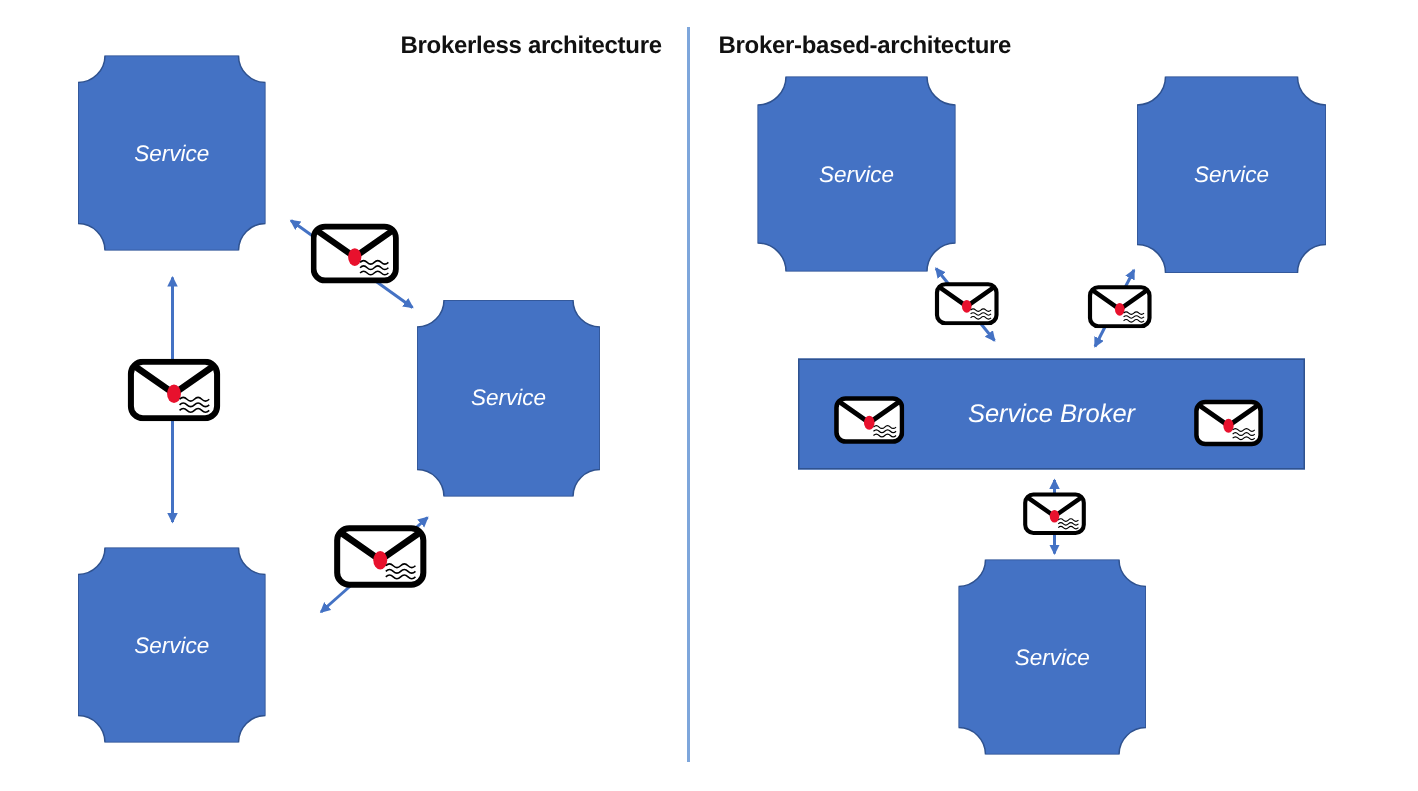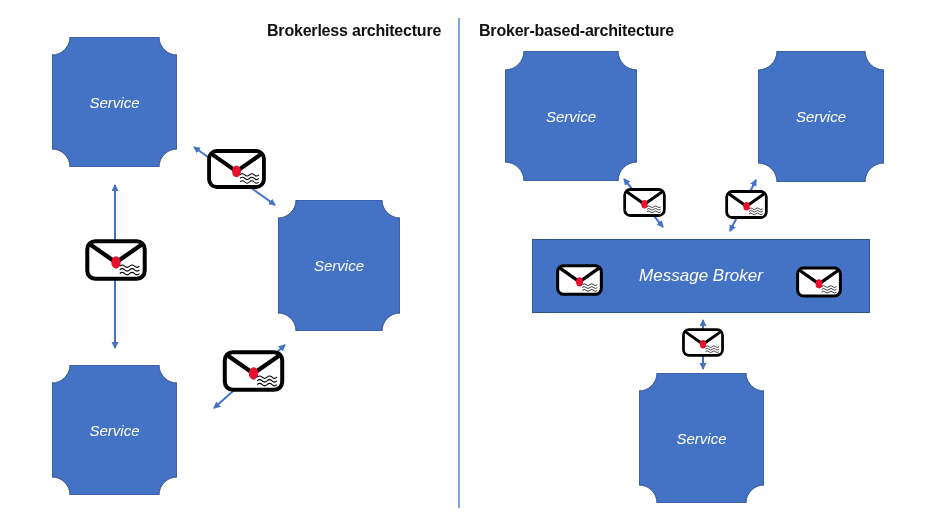--- a/index.html
+++ b/index.html
@@ -139,21 +139,21 @@
     </div>
 
     <div class="service-node" style="left:639px;top:373px;width:125px;height:130px;">
       <svg class="plaque" viewBox="0 0 125 130" preserveAspectRatio="none">
         <path d="M18,0 H107 A18,18 0 0 0 125,18 V112 A18,18 0 0 0 107,130 H18 A18,18 0 0 0 0,112 V18 A18,18 0 0 0 18,0 Z" fill="#4472C4" stroke="#2F528F" stroke-width="1"></path>
       </svg>
       <span class="node-label">Service</span>
     </div>
 
     <div class="broker-node">
-      <span class="broker-label">Message Broker</span>
+      <span class="broker-label">Service Broker</span>
     </div>
   </div>
 
   <svg class="envelope" style="left:207px;top:148px;" width="59" height="42">
       <use href="#env"></use>
     </svg>
   <svg class="envelope" style="left:84px;top:239px;" width="64" height="42">
       <use href="#env"></use>
     </svg>
   <svg class="envelope" style="left:222px;top:350px;" width="63" height="42">

